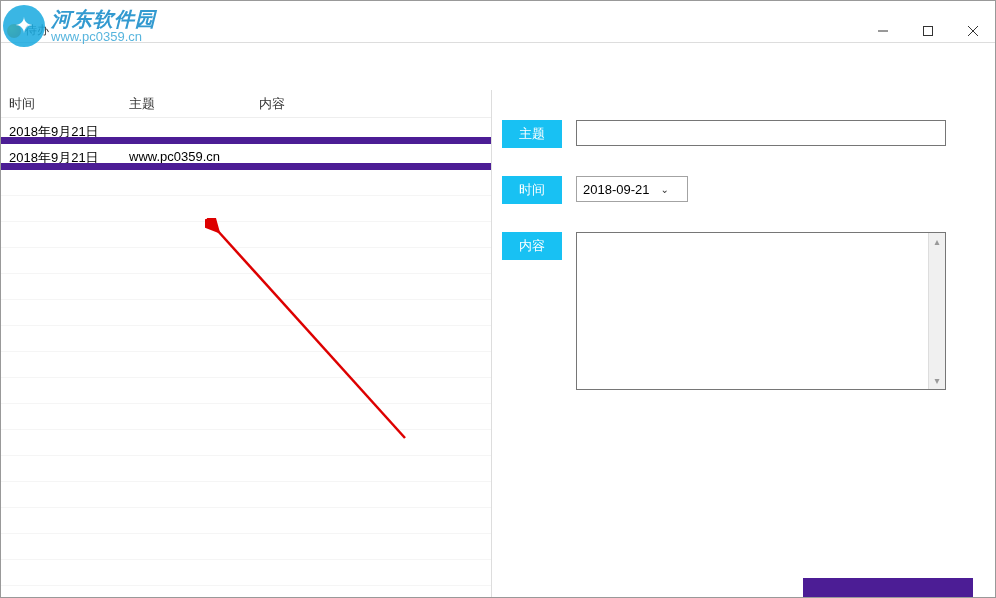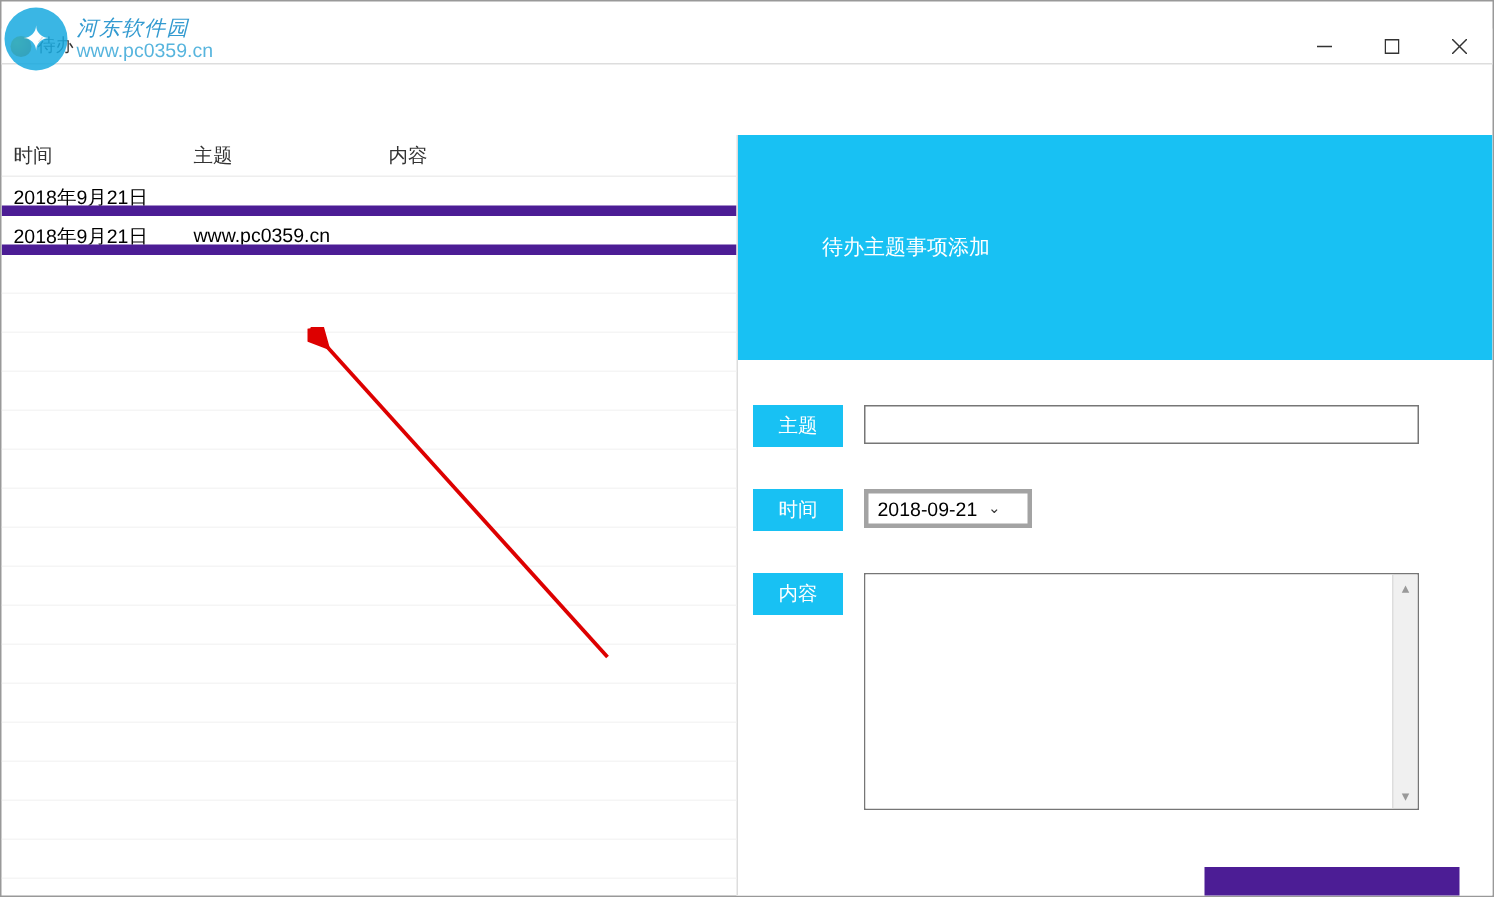--- a/index.html
+++ b/index.html
@@ -31,34 +31,34 @@
     .h-thumb { height: 15px; background: #c1c1c1; width: 440px; margin-left: 1px; }
 
     .right-panel { flex: 1; display: flex; flex-direction: column; background: #fff; border-left: 1px solid #ddd; }
     .panel-header { height: 150px; background: #18c1f3; display: flex; align-items: center; padding-left: 56px; }
     .panel-title { color: #fff; font-size: 14px; }
 
     .form-area { flex: 1; padding: 30px 22px 20px 10px; position: relative; }
     .form-row { display: flex; align-items: flex-start; margin-bottom: 28px; }
     .label-box { width: 60px; height: 28px; background: #18c1f3; color: #fff; font-size: 13px; display: flex; align-items: center; justify-content: center; margin-right: 14px; }
     .text-input { width: 370px; height: 26px; border: 1px solid #767676; padding: 0 6px; font-size: 13px; }
-    .date-wrap { width: 112px; height: 26px; border: 3px solid #a3a3a3; display: flex; align-items: center; justify-content: space-between; padding: 0 18px 0 6px; font-size: 13px; background: #fff; }
+    .date-wrap { width: 112px; height: 26px; border: 1px solid #a3a3a3; display: flex; align-items: center; justify-content: space-between; padding: 0 18px 0 6px; font-size: 13px; background: #fff; }
     .date-chevron { font-size: 10px; color: #333; }
     .textarea-wrap { position: relative; width: 370px; height: 158px; border: 1px solid #767676; display: flex; }
     .textarea-input { flex: 1; border: none; resize: none; padding: 4px; font-size: 13px; font-family: inherit; outline: none; }
     .v-scroll { width: 17px; background: #f0f0f0; display: flex; flex-direction: column; justify-content: space-between; border-left: 1px solid #ddd; }
     .v-arrow { height: 17px; display: flex; align-items: center; justify-content: center; color: #999; font-size: 10px; }
 
     .confirm-btn { position: absolute; right: 22px; bottom: 24px; width: 170px; height: 60px; background: #4c1d95; color: #fff; font-size: 14px; display: flex; align-items: center; justify-content: center; cursor: pointer; }
 
     .watermark { position: absolute; top: 4px; left: 2px; z-index: 10; pointer-events: none; opacity: 0.85; }
     .wm-row { display: flex; align-items: center; }
     .wm-logo { width: 42px; height: 42px; border-radius: 50%; background: #18aae0; display: flex; align-items: center; justify-content: center; color: #fff; font-size: 22px; margin-right: 6px; }
     .wm-text { display: flex; flex-direction: column; line-height: 1.1; }
-    .wm-cn { font-size: 14px; font-weight: normal; color: #1089c8; font-style: italic; letter-spacing: 1px; }
+    .wm-cn { font-size: 20px; font-weight: bold; color: #1089c8; font-style: italic; letter-spacing: 1px; }
     .wm-url { font-size: 13px; color: #3aa8d8; }
 
     .arrow-svg { position: absolute; top: 128px; left: 204px; z-index: 5; pointer-events: none; }
   </style>
 </head>
 <body>
 
 <div class="titlebar">
   <div class="titlebar-left">
     <span class="app-icon"></span>
@@ -127,23 +127,20 @@
       <defs>
           <marker id="ah" markerWidth="12" markerHeight="12" refX="2" refY="6" orient="auto">
             <path d="M12,0 L0,6 L12,12 L8,6 Z" fill="#d00"></path>
           </marker>
         </defs>
       <line x1="200" y1="220" x2="12" y2="12" stroke="#d00" stroke-width="2.5" marker-end="url(#ah)"></line>
     </svg>
   </div>
 
   <div class="right-panel">
-    <div class="panel-header">
-      <span class="panel-title">待办主题事项添加</span>
-    </div>
     <div class="form-area">
       <div class="form-row">
         <div class="label-box">主题</div>
         <input class="text-input" type="text" style="">
       </div>
       <div class="form-row">
         <div class="label-box">时间</div>
         <div class="date-wrap">
           <span>2018-09-21</span>
           <span class="date-chevron">⌄</span>

